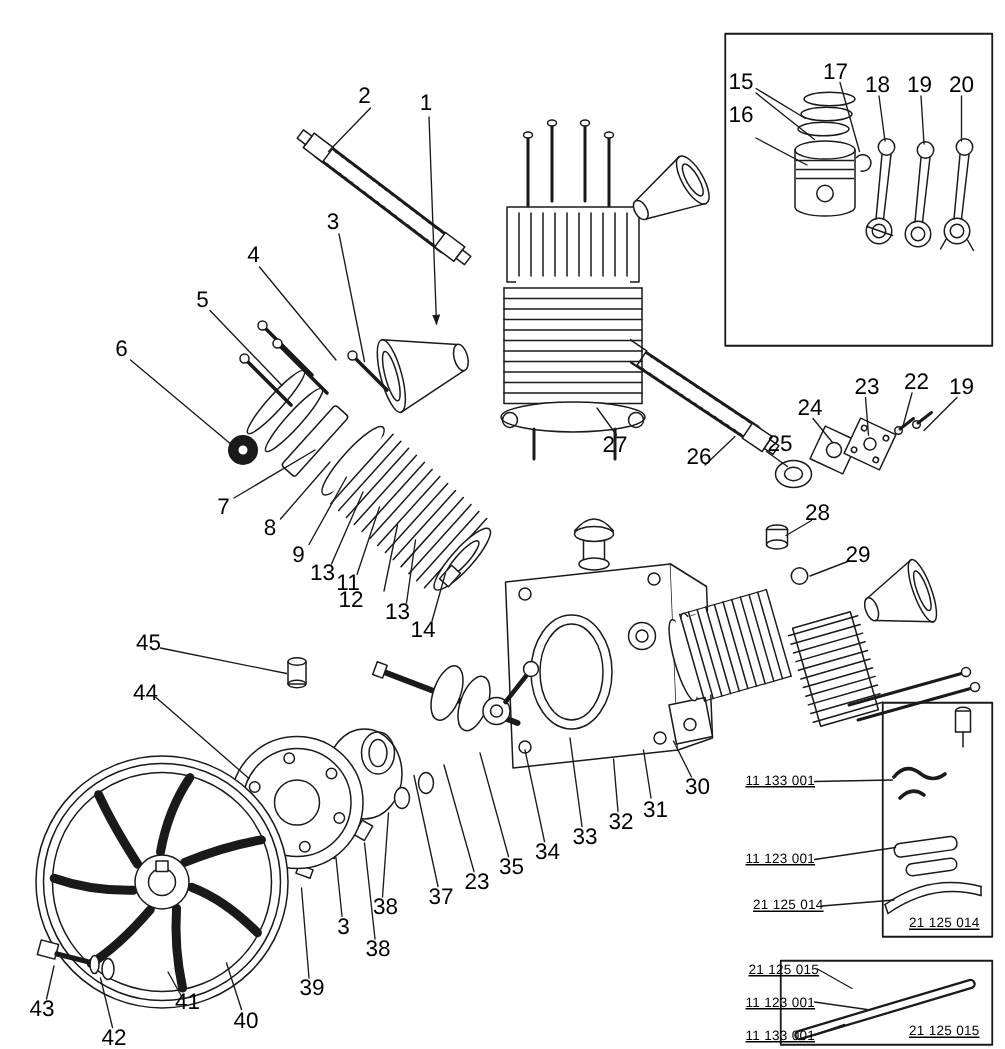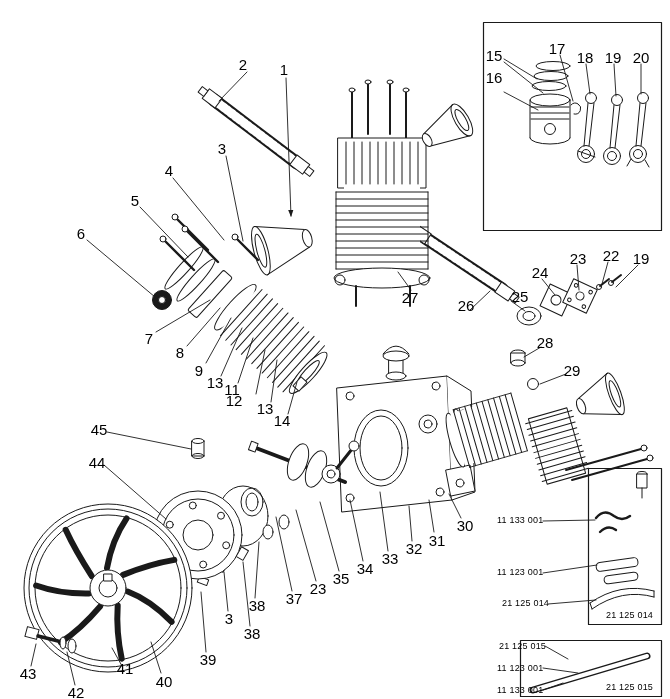--- a/index.html
+++ b/index.html
@@ -1,21 +1,21 @@
 <!DOCTYPE html>
 <html><head>
 <meta charset="utf-8">
 <style>
   html,body{margin:0;padding:0;background:#fff;}
   .stage{position:relative;width:670px;height:699px;background:#ffffff;overflow:hidden;
          font-family:"Liberation Sans",sans-serif;color:#000;}
   .stage svg{position:absolute;left:0;top:0;}
   .callout{position:absolute;transform:translate(-50%,-50%);font-size:15px;line-height:1;
            color:#000;white-space:nowrap;}
-  .pn{position:absolute;font-size:9px;line-height:1;color:#000;white-space:nowrap;letter-spacing:.2px;}
+  .pn{position:absolute;font-size:9px;line-height:1;color:#000;white-space:nowrap;letter-spacing:.2px;text-decoration:underline;}
 </style>
 </head>
 <body>
 
 <div class="stage">
 
 <svg width="670" height="699" viewBox="0 0 670 699">
   <defs>
     <marker id="arr" markerWidth="9" markerHeight="8" refX="7" refY="3" orient="auto">
       <path d="M0,0L8,3L0,6z" fill="#1a1a1a"></path>

